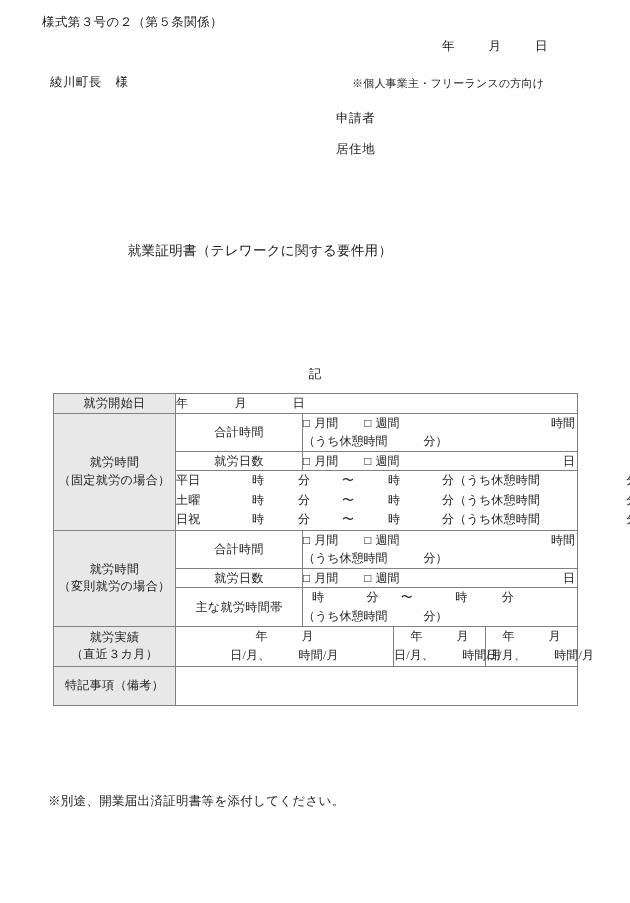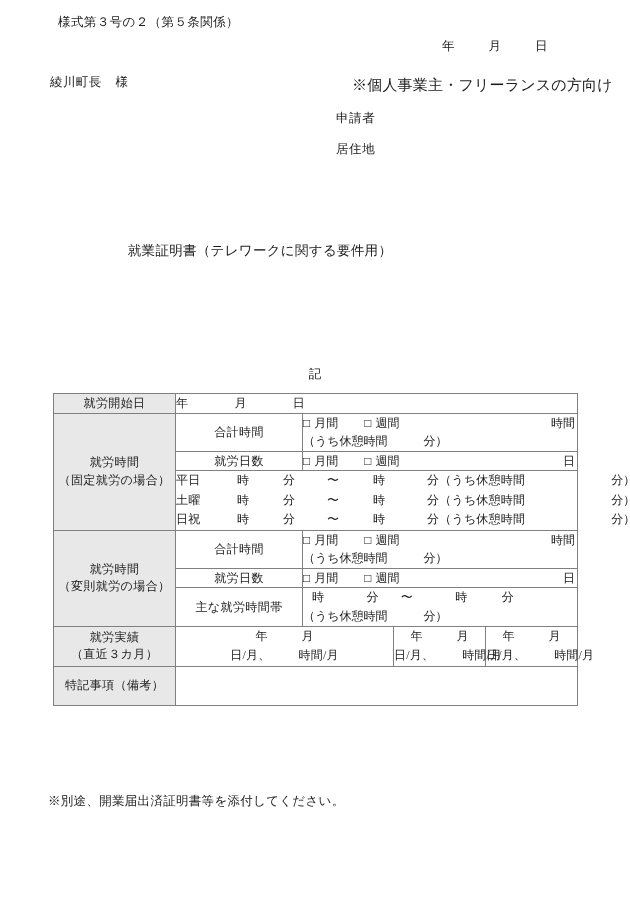--- a/index.html
+++ b/index.html
@@ -24,21 +24,20 @@
   }
 
   
   .form-code {
     position: absolute;
     left: 42px;
     top: 14px;
     font-size: 12.5px;
     letter-spacing: 0.4px;
     white-space: nowrap;
-    margin-left: 16px;
   }
   .date-line {
     position: absolute;
     left: 380px;
     top: 38px;
     width: 200px;
     font-size: 12.5px;
     white-space: nowrap;
   }
   .date-line .g { display: inline-block; }
@@ -53,21 +52,21 @@
     font-size: 12.5px;
     letter-spacing: 0.4px;
     white-space: nowrap;
   }
   .addressee .honorific { margin-left: 14px; }
 
   .note-target {
     position: absolute;
     left: 352px;
     top: 76px;
-    font-size: 15px;
+    font-size: 11px;
     letter-spacing: 0.2px;
     white-space: nowrap;
   }
   .applicant {
     position: absolute;
     left: 336px;
     top: 110px;
     font-size: 12.5px;
     letter-spacing: 0.6px;
     white-space: nowrap;
@@ -179,21 +178,21 @@
   }
   .break-line .gap { display: inline-block; width: 36px; }
 
   
   .sched {
     white-space: nowrap;
     letter-spacing: 0.2px;
     line-height: 1.62;
     padding: 3px 6px 4px 8px;
   }
-  .sched .c-day { display: inline-block; width: 61px; }
+  .sched .c-day { display: inline-block; width: 76px; }
   .sched .c-h1 { display: inline-block; width: 46px; }
   .sched .c-m1 { display: inline-block; width: 44px; }
   .sched .c-tilde { display: inline-block; width: 46px; }
   .sched .c-h2 { display: inline-block; width: 54px; }
   .sched .c-brk { display: inline-block; width: 86px; }
 
   
   .band-line1 {
     white-space: nowrap;
     letter-spacing: 0.4px;

